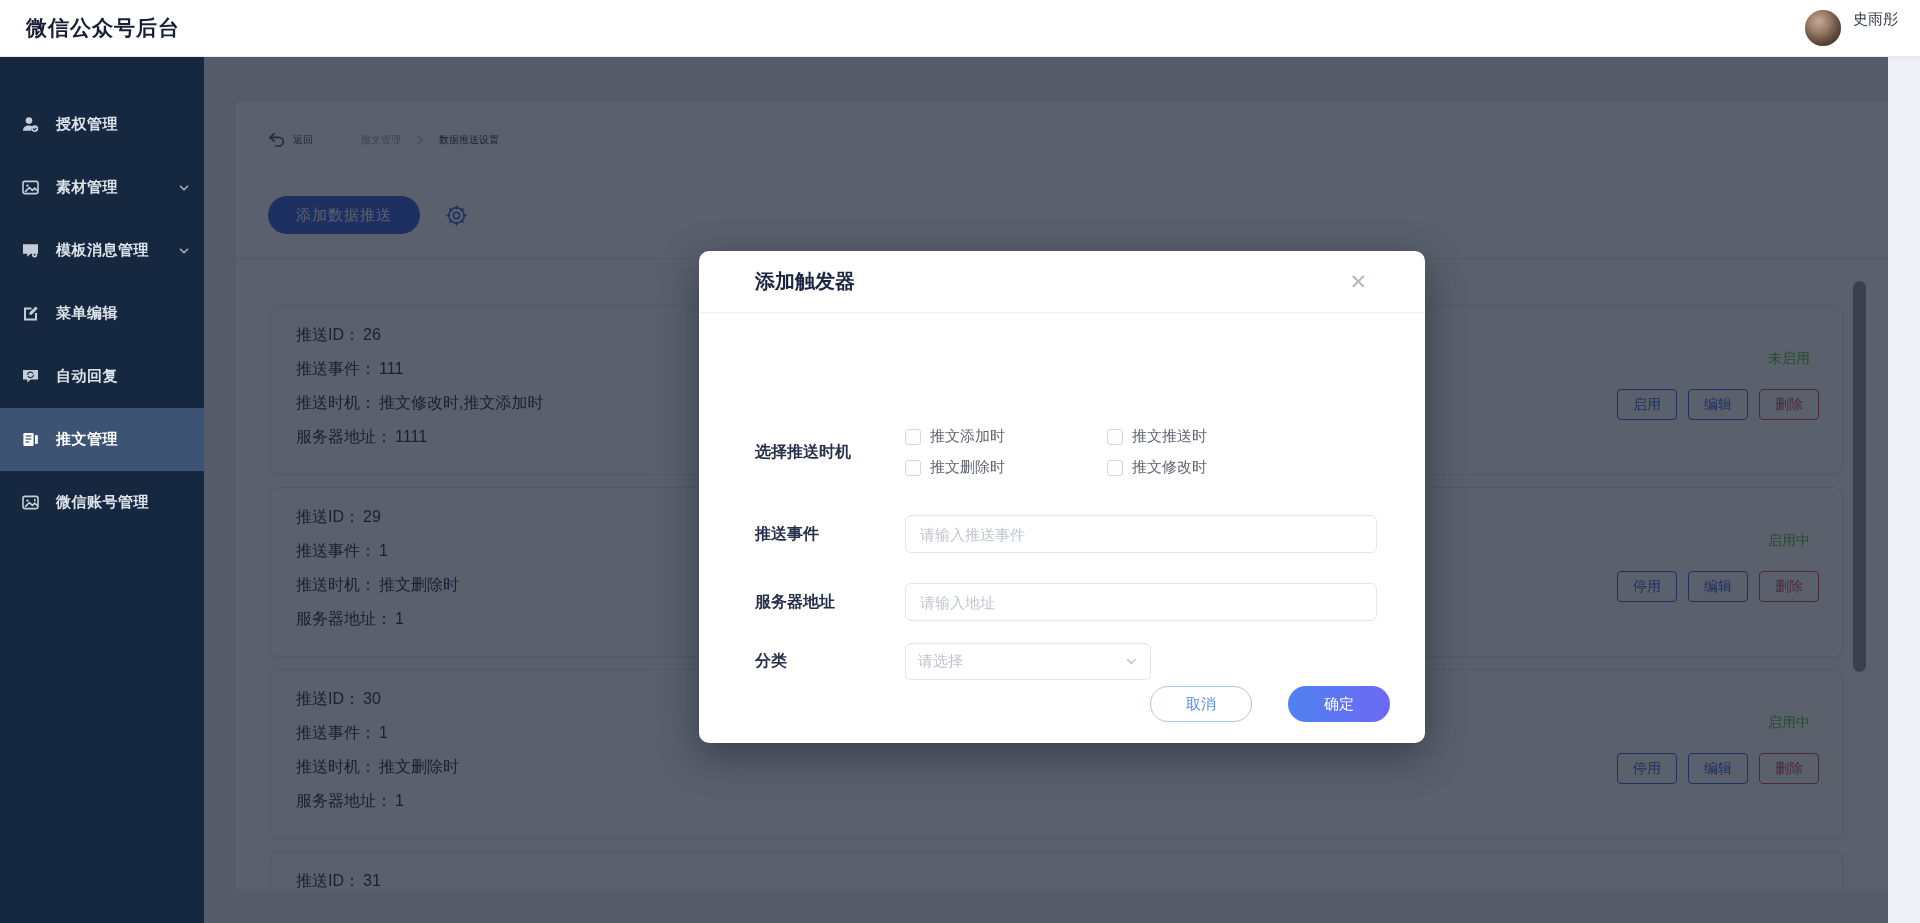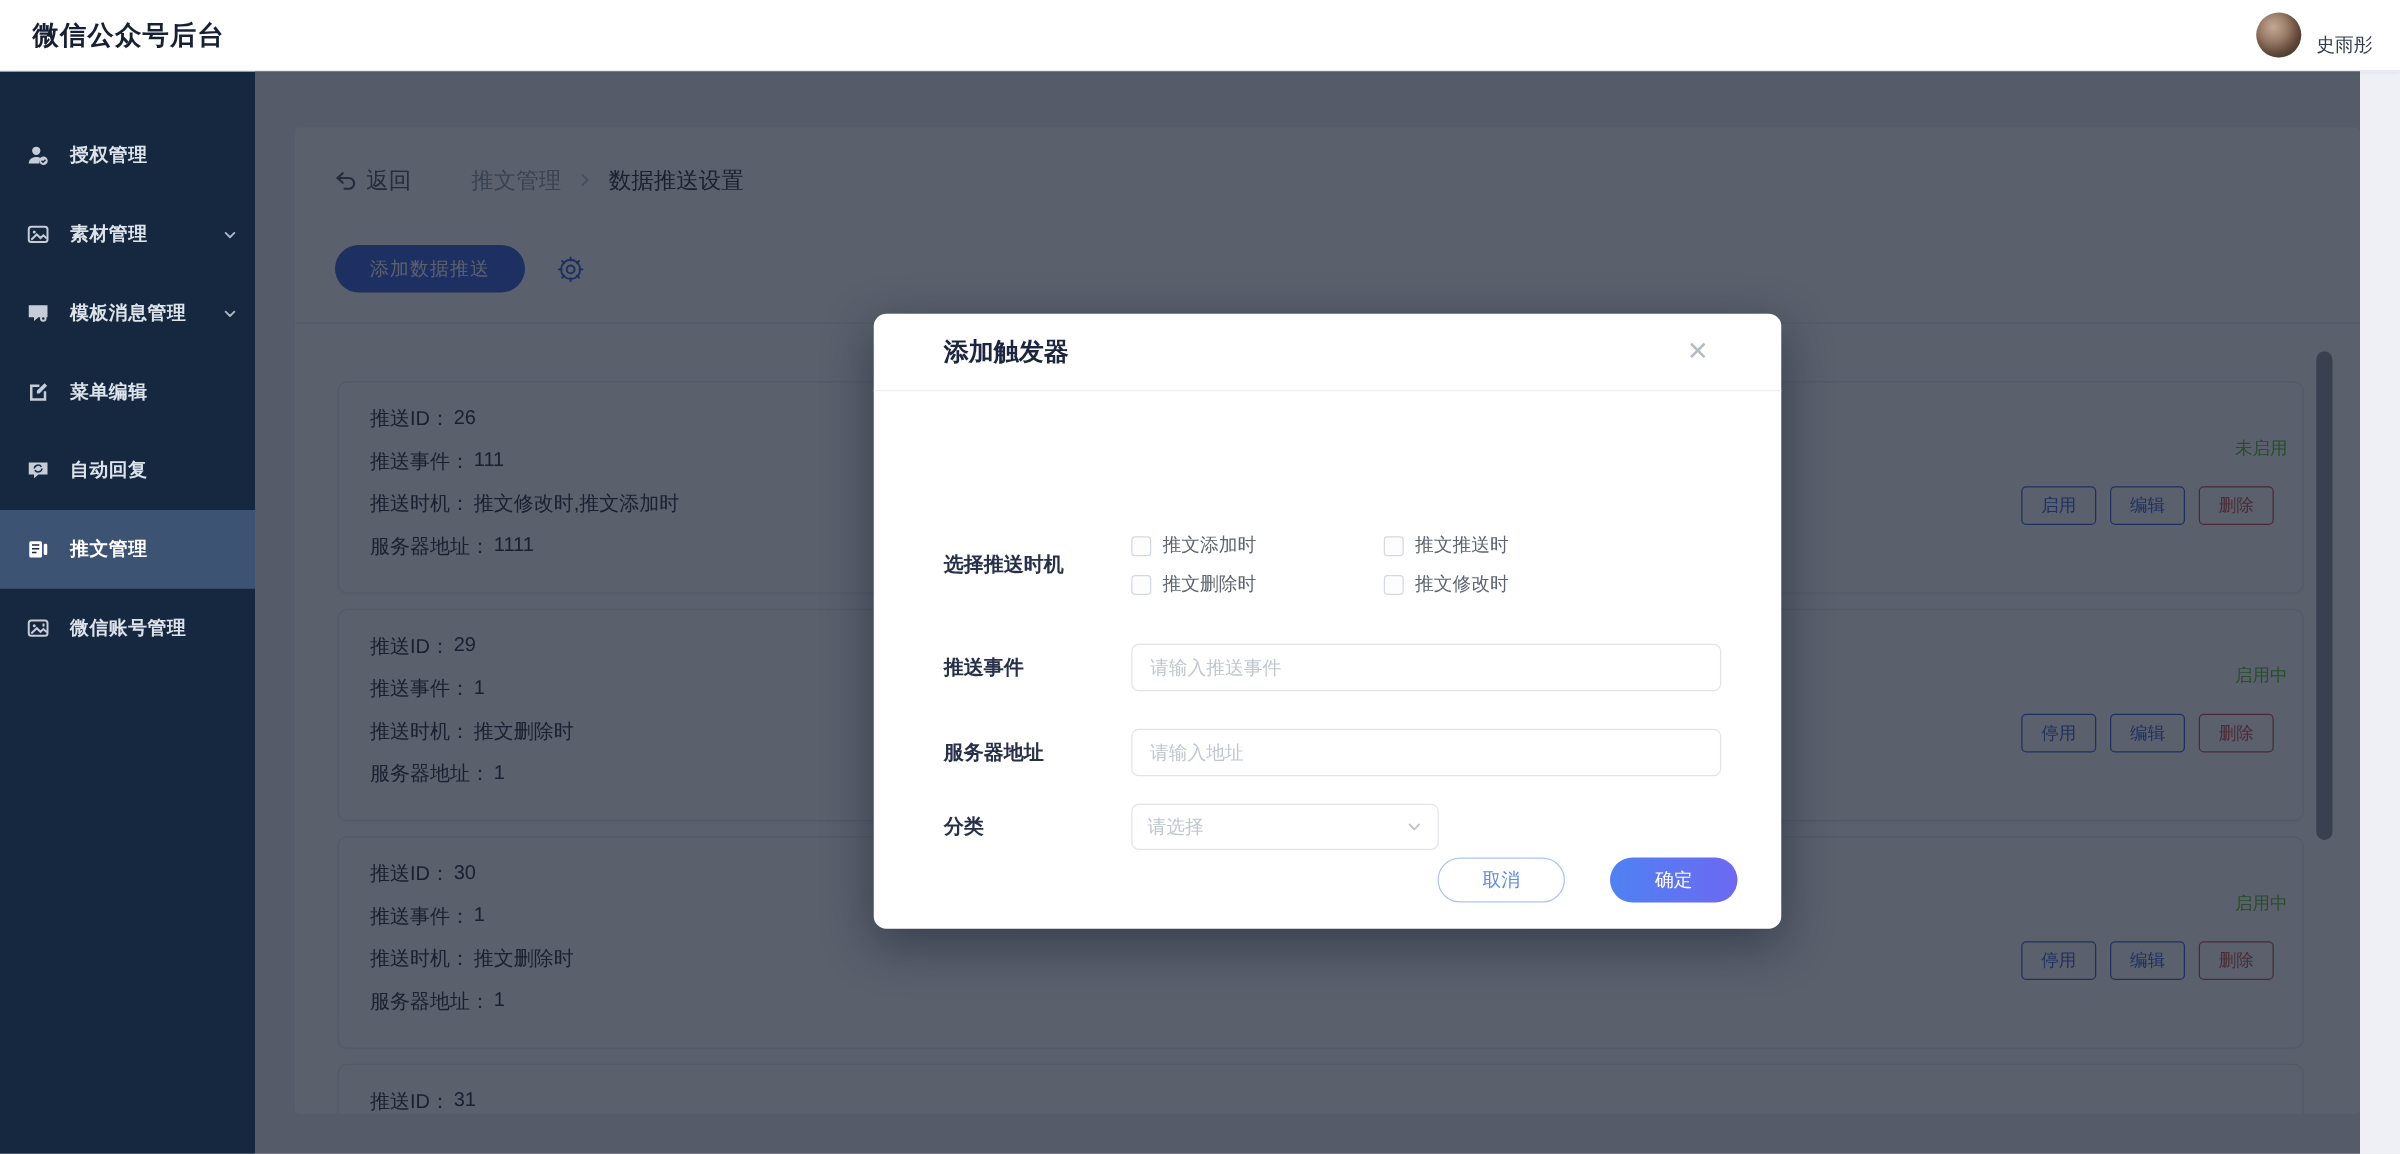--- a/index.html
+++ b/index.html
@@ -4,21 +4,21 @@
 <style>
   * { margin:0; padding:0; box-sizing:border-box; }
   html,body { width:1920px; height:923px; overflow:hidden; background:#eef0f5;
     font-family:"Liberation Sans","DejaVu Sans",sans-serif; }
 
   
   .topbar { position:absolute; left:0; top:0; width:1920px; height:57px; background:#fff;
     border-bottom:1px solid #e8eaef; box-shadow:0 1px 3px rgba(20,30,60,.06); z-index:30;
     display:flex; align-items:center; }
   .app-title { margin-left:26px; font-size:21px; font-weight:700; color:#161f33; letter-spacing:1px; }
-  .user { margin-left:auto; margin-right:22px; display:flex; align-items:flex-end; gap:12px; cursor:pointer; }
+  .user { margin-left:auto; margin-right:22px; display:flex; align-items:flex-start; gap:12px; cursor:pointer; }
   .avatar { width:36px; height:36px; border-radius:50%;
     background:radial-gradient(circle at 38% 32%, #c3a893 0%, #8d6f5c 45%, #5e4a3e 100%);
     box-shadow:inset -4px -5px 8px rgba(40,25,15,.45); }
   .uname { font-size:15px; color:#333a47; }
 
   
   .sidebar { position:absolute; left:0; top:57px; width:204px; height:866px; background:#152840; z-index:20; }
   .nav { padding-top:36px; }
   .nav-item { position:relative; height:63px; display:flex; align-items:center; padding-left:20px;
     color:#dde3ea; cursor:pointer; }
@@ -26,40 +26,40 @@
   .nav-ic { width:20px; height:20px; margin-right:16px; display:flex; align-items:center; justify-content:center; color:#c6cdd6; }
   .nav-item.active .nav-ic { color:#fff; }
   .nav-lb { font-size:15px; font-weight:600; letter-spacing:.5px; }
   .nav-ch { position:absolute; right:14px; top:50%; transform:translateY(-50%); color:#aeb7c2; display:flex; }
 
   
   .main { position:absolute; left:204px; top:57px; width:1716px; height:866px; background:#eef0f5; }
   .card { position:absolute; left:32px; top:45px; width:1652px; height:789px; background:#ffffff;
     border-radius:4px; overflow:hidden; }
 
-  .crumb-row { position:absolute; left:32px; top:30px; display:flex; align-items:center; font-size:18px; }
+  .crumb-row { position:absolute; left:32px; top:30px; display:flex; align-items:center; font-size:10px; }
   .back { display:flex; align-items:center; gap:8px; color:#555d6b; cursor:pointer; }
   .back-ic { display:flex; color:#555d6b; }
   .crumb-parent { margin-left:48px; color:#9aa3af; cursor:pointer; }
   .crumb-sep { margin:0 14px; color:#c3c9d2; display:flex; }
   .crumb-current { color:#333b49; }
 
   .toolbar { position:absolute; left:32px; top:94px; display:flex; align-items:center; gap:26px; }
   .add-btn { width:152px; height:38px; border:none; border-radius:19px; background:#4466e0; color:#fff;
     font-size:15px; letter-spacing:1px; cursor:pointer; font-family:inherit; }
   .gear { color:#4466e0; display:flex; cursor:pointer; }
   .toolbar-divider { position:absolute; left:0; top:156px; width:100%; border-top:1px solid #eceef2; }
 
   .push-list { position:absolute; left:34px; top:203px; width:1573px; }
   .push-item { position:relative; height:170px; margin-bottom:12px; background:#fff;
     border:1px solid #e7eaf0; border-radius:8px; box-shadow:0 1px 4px rgba(30,40,70,.04); padding:12px 0 0 25px; }
   .pi-row { height:34px; display:flex; align-items:center; font-size:16px; color:#343b49; }
   .pi-label { }
   .pi-value { margin-left:3px; }
-  .pi-status { position:absolute; right:12px; top:44px; font-size:14px; }
+  .pi-status { position:absolute; right:32px; top:44px; font-size:14px; }
   .pi-actions { position:absolute; right:23px; top:83px; display:flex; gap:11px; }
   .pi-btn { height:31px; padding:0 15px; background:transparent; border-radius:4px; font-size:14px;
     cursor:pointer; font-family:inherit; }
   .pi-btn.blue { border:1px solid #4a69d9; color:#4a69d9; }
   .pi-btn.red { border:1px solid #d0565f; color:#d0565f; }
 
   .scroll-thumb { position:absolute; right:22px; top:179px; width:13px; height:391px;
     border-radius:7px; background:#9aa0ab; }
 
   

